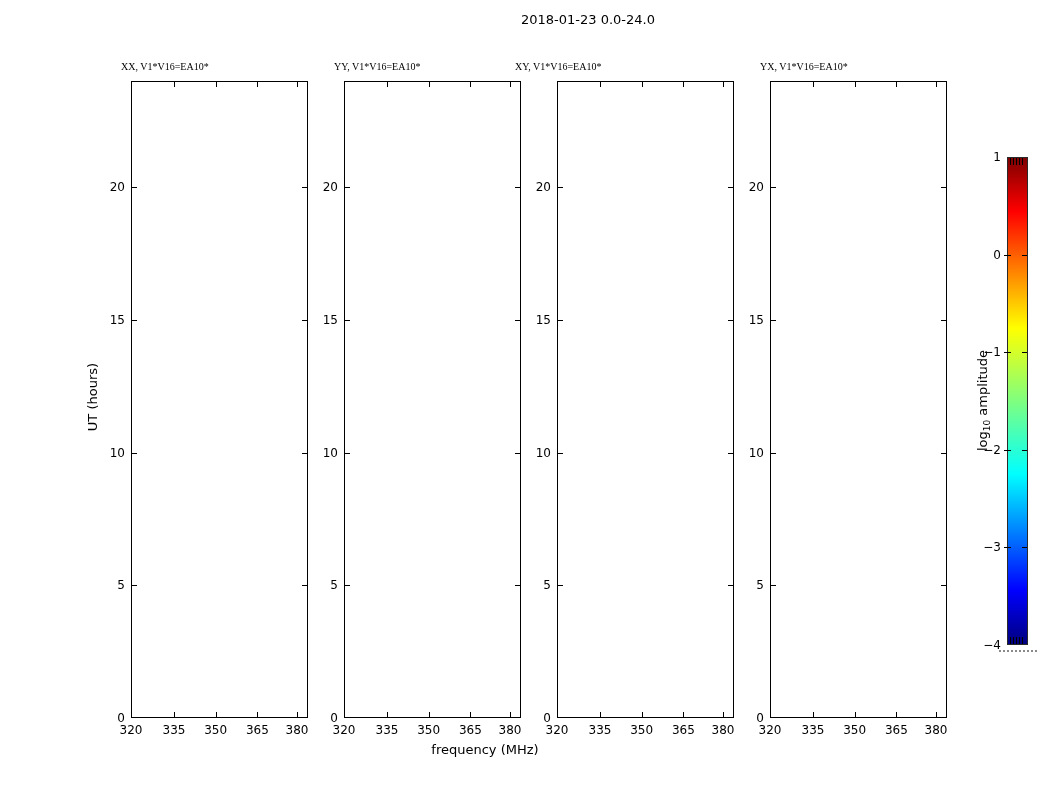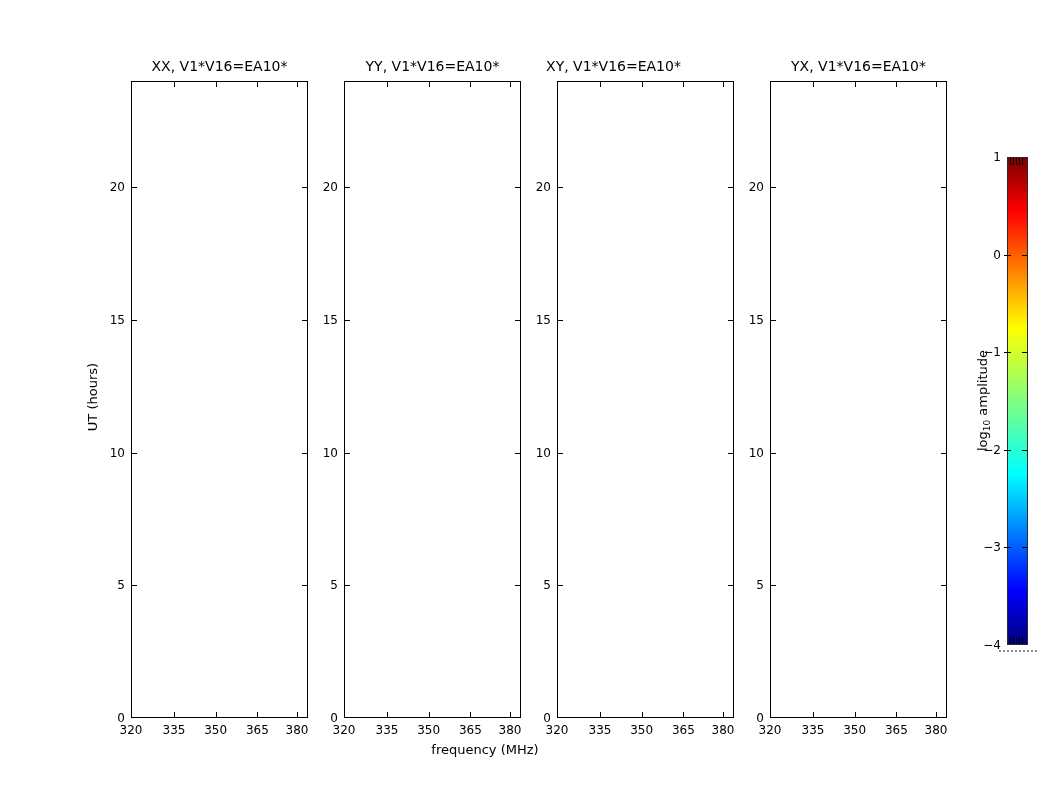--- a/index.html
+++ b/index.html
@@ -1,22 +1,22 @@
 <!DOCTYPE html>
 <html><head>
 <meta charset="utf-8">
 <style>
   html,body{margin:0;padding:0;background:#ffffff;}
   body{width:1050px;height:800px;overflow:hidden;position:relative;
        font-family:"DejaVu Sans","Liberation Sans",sans-serif;color:#000;}
   .fig{position:absolute;left:0;top:0;width:1050px;height:800px;background:#fff;}
   .suptitle{position:absolute;left:131px;top:12px;width:914px;text-align:center;
             font-size:13px;line-height:15px;}
-  .panel-title{position:absolute;top:58px;width:197px;text-align:center;
-               font-size:14px;line-height:17px;white-space:nowrap;}
+  .panel-title{position:absolute;top:58px;width:197px;text-align:left;
+               font-size:10px;line-height:17px;white-space:nowrap;font-family:Liberation Serif, serif;}
   .panel{position:absolute;top:81px;width:177px;height:637px;
          border:1px solid #000;box-sizing:border-box;background:#fff;}
   .xlabel{position:absolute;left:405px;top:742px;width:160px;text-align:center;
           font-size:13px;line-height:16px;}
   .ylabel{position:absolute;left:33px;top:389px;width:120px;height:16px;
           text-align:center;font-size:13px;line-height:16px;
           transform:rotate(-90deg);transform-origin:center;}
   .tick-mark{position:absolute;background:#000;}
   .tick-label{position:absolute;font-size:12px;line-height:16px;white-space:nowrap;}
   .cb-frame{position:absolute;left:1007px;top:157px;width:21px;height:488px;
@@ -32,20 +32,21 @@
   .cb-label{position:absolute;left:902px;top:392px;width:160px;height:17px;
             text-align:center;font-size:13px;line-height:17px;
             transform:rotate(-90deg);transform-origin:center;white-space:nowrap;}
   .cb-label sub{font-size:9px;}
 </style>
 </head>
 <body>
 
 <div class="fig">
 
+  <div class="suptitle">2018-01-23 0.0-24.0</div>
 
   <div class="panel-title" style="left:121px">XX, V1*V16=EA10*</div>
   <div class="panel-title" style="left:334px">YY, V1*V16=EA10*</div>
   <div class="panel-title" style="left:515px">XY, V1*V16=EA10*</div>
   <div class="panel-title" style="left:760px">YX, V1*V16=EA10*</div>
 
   <div class="panel" style="left:131px"></div>
   <div class="panel" style="left:344px"></div>
   <div class="panel" style="left:557px"></div>
   <div class="panel" style="left:770px"></div>

